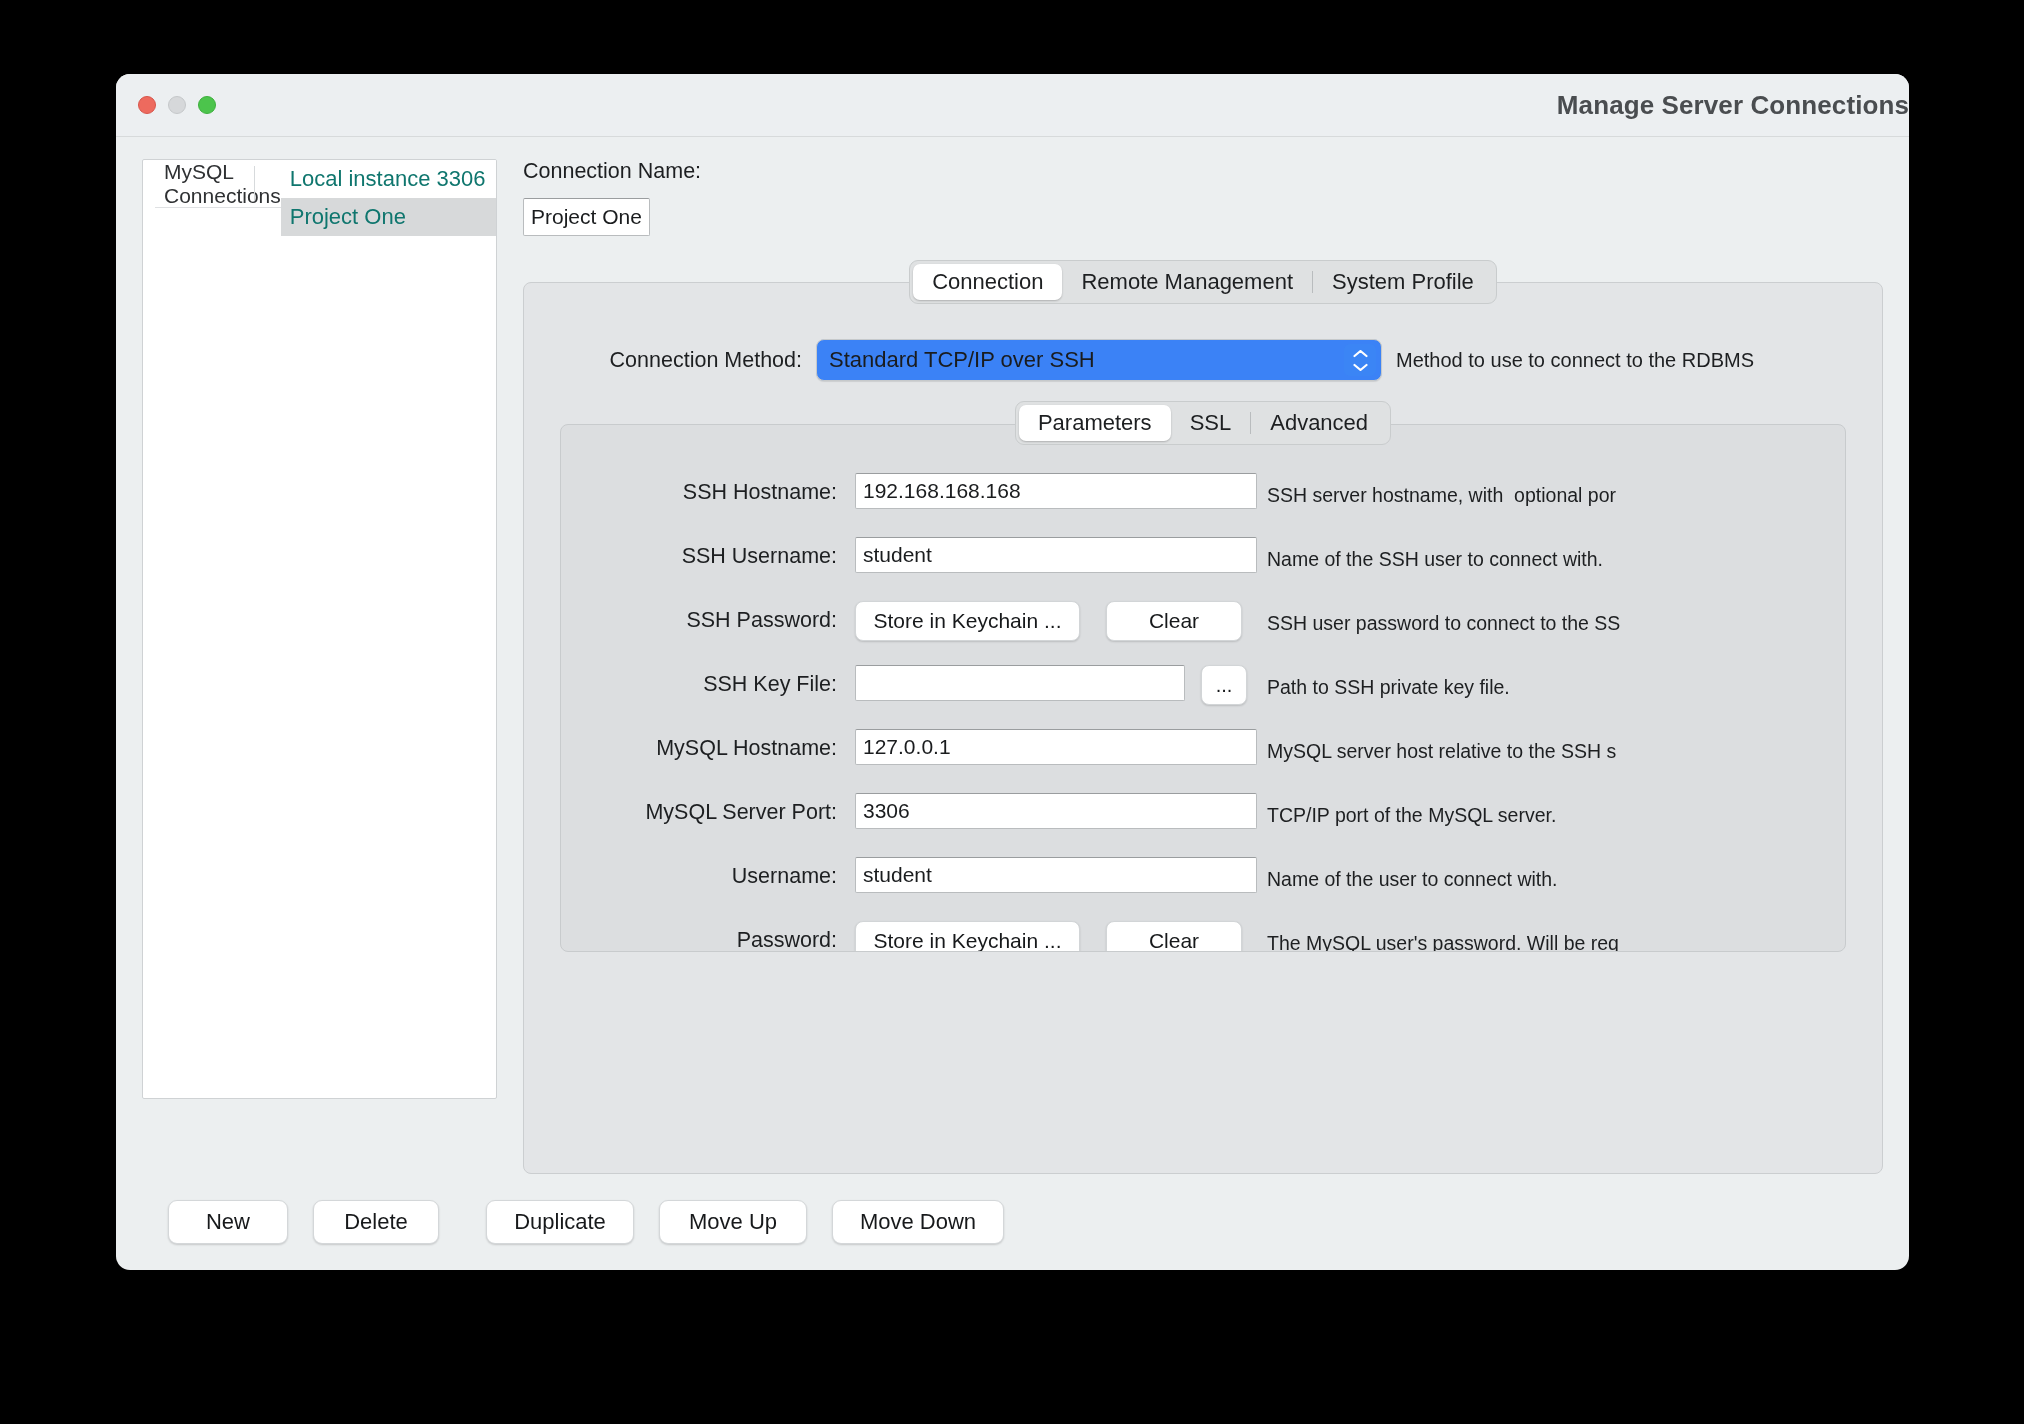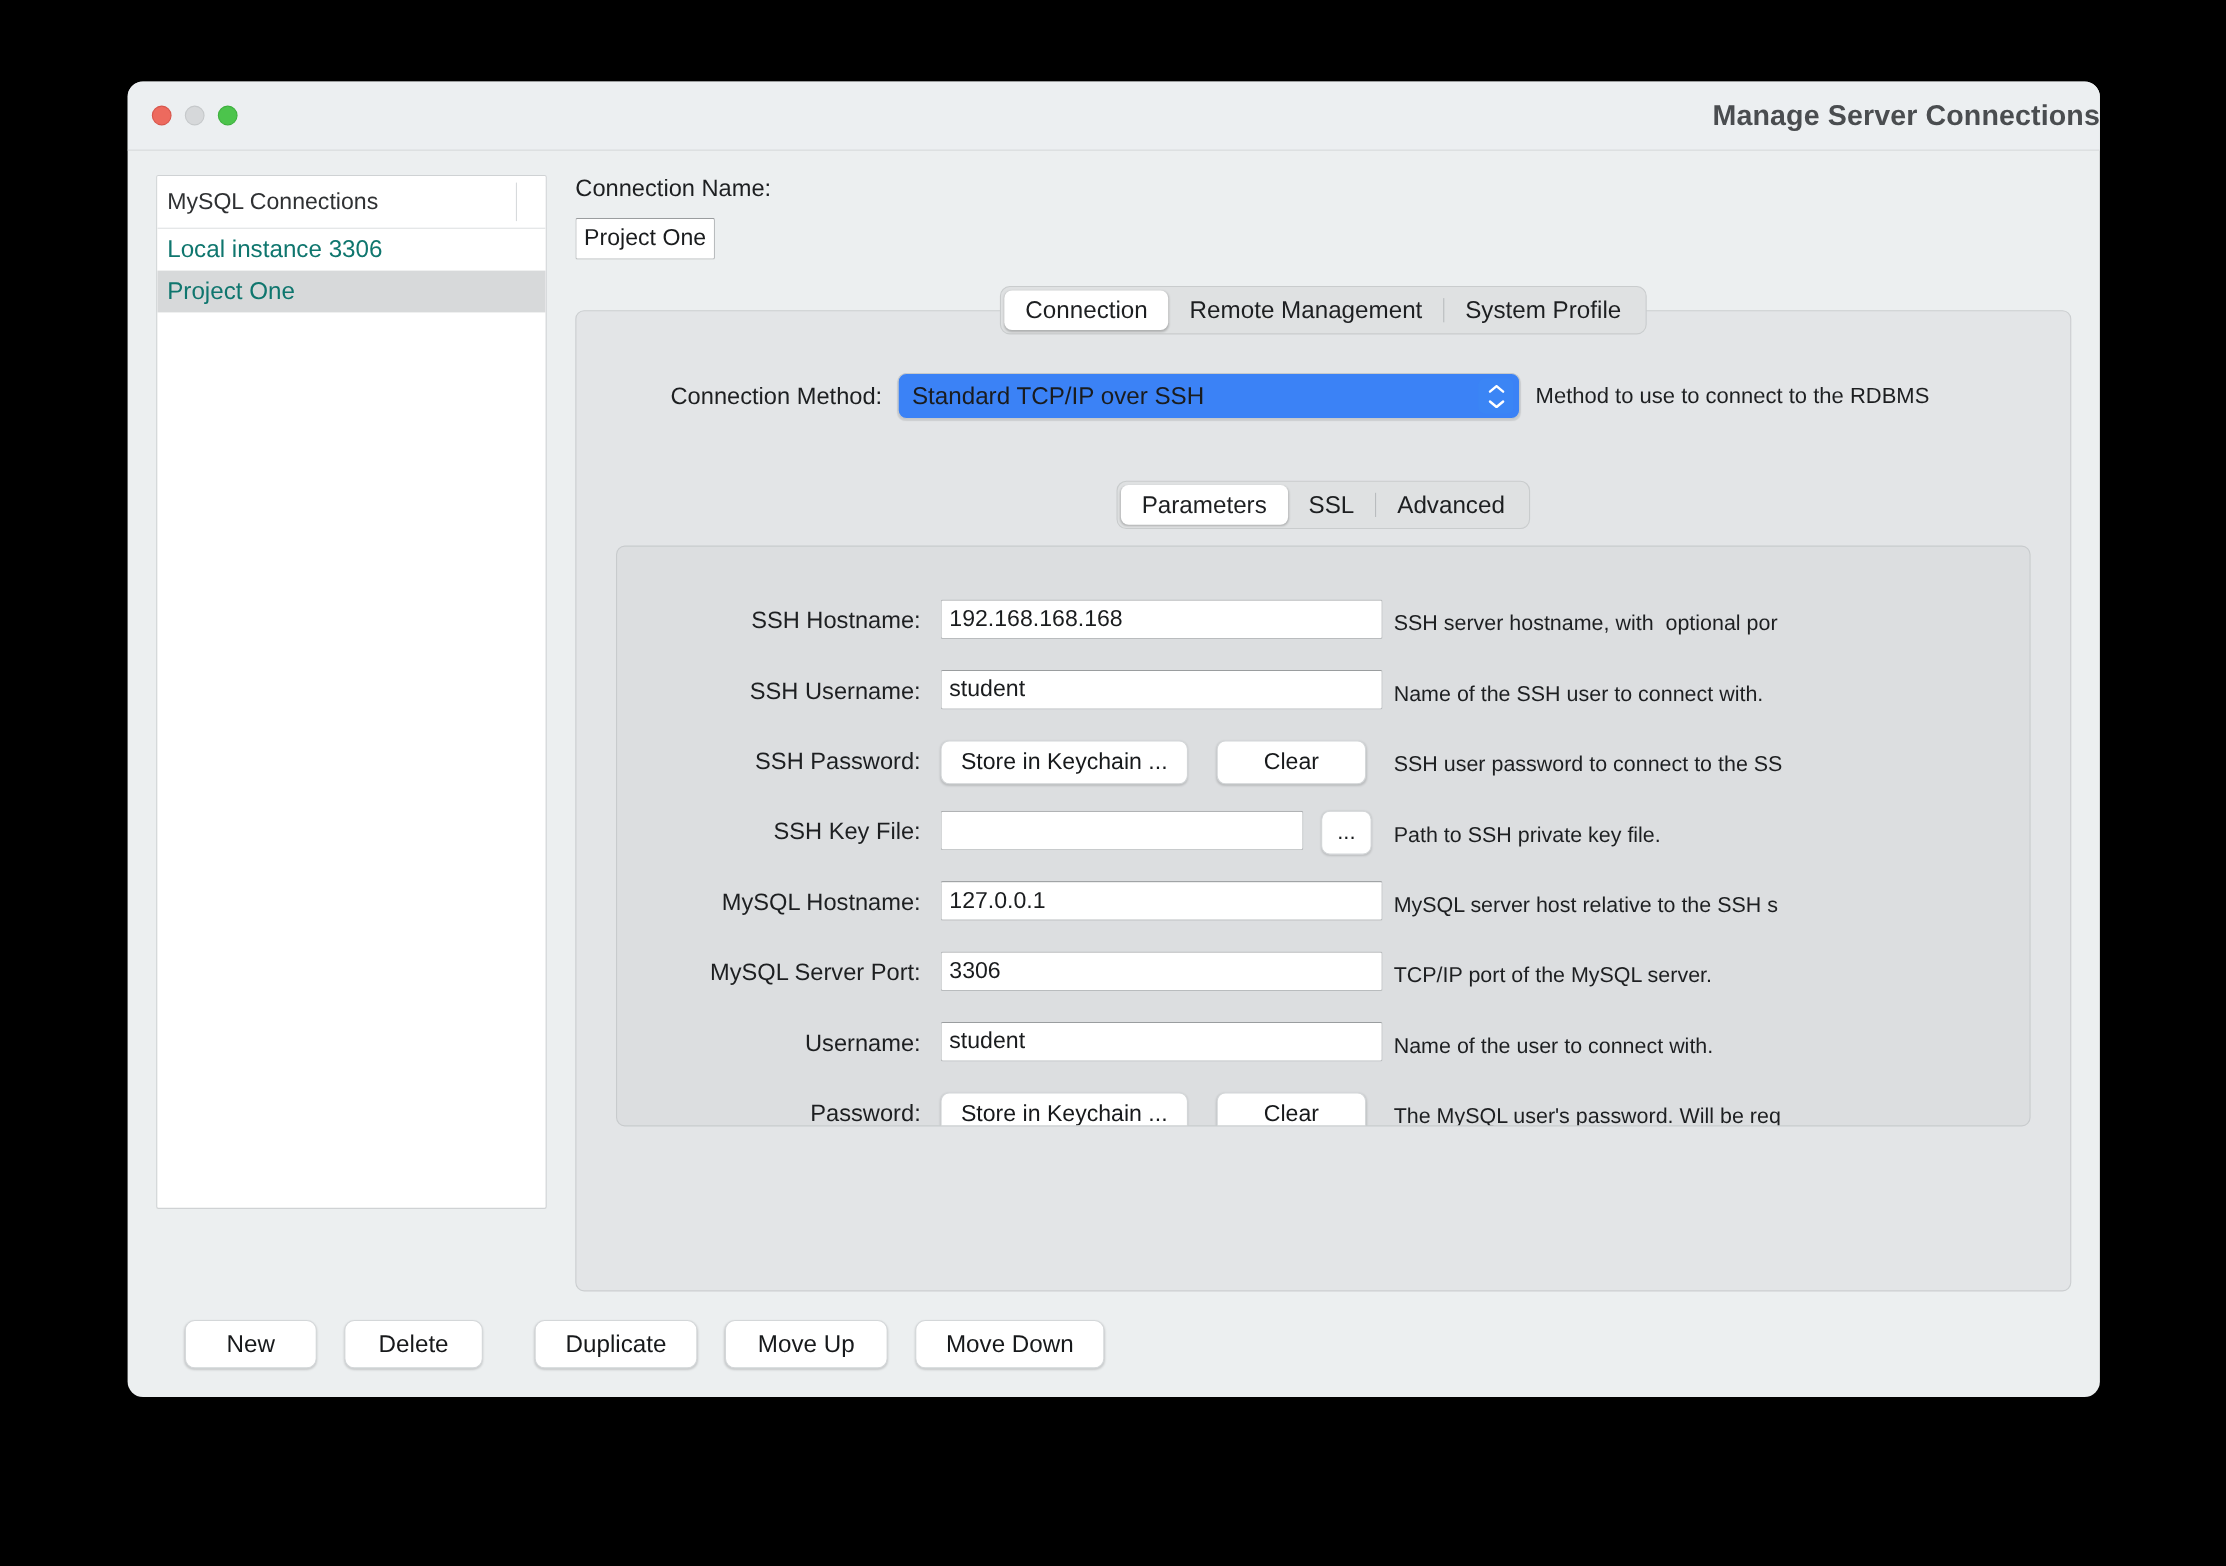--- a/index.html
+++ b/index.html
@@ -80,22 +80,22 @@
 
   
   .sidebar {
     width: 355px;
     flex: 0 0 355px;
     background: #ffffff;
     border: 1px solid #cfd2d4;
     border-radius: 2px;
     overflow: hidden;
     display: flex;
-    flex-direction: column;
     height: 940px;
+    padding-left: 12px;
   }
   .sidebar-header {
     height: 48px;
     flex: 0 0 48px;
     display: flex;
     align-items: center;
     padding-left: 9px;
     font-size: 21px;
     color: #2f3133;
     border-bottom: 1px solid #dfe1e3;
@@ -196,21 +196,20 @@
   .panel {
     flex: 1 1 auto;
     margin-top: -22px;
     padding-top: 46px;
     background: #e3e5e7;
     border: 1px solid #cbced0;
     border-radius: 8px;
     min-height: 0;
     display: flex;
     flex-direction: column;
-    gap: 36px;
   }
 
   .method-row {
     display: flex;
     align-items: center;
     gap: 14px;
     padding: 10px 28px 0 28px;
   }
   .method-label {
     width: 250px;

